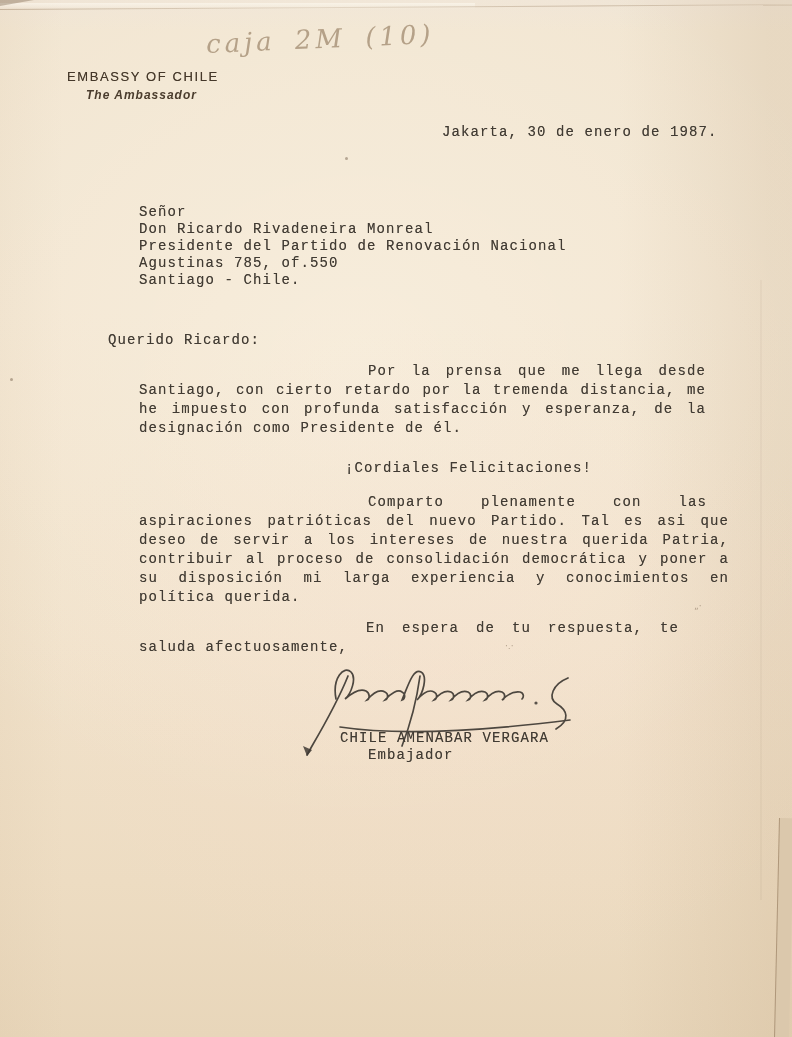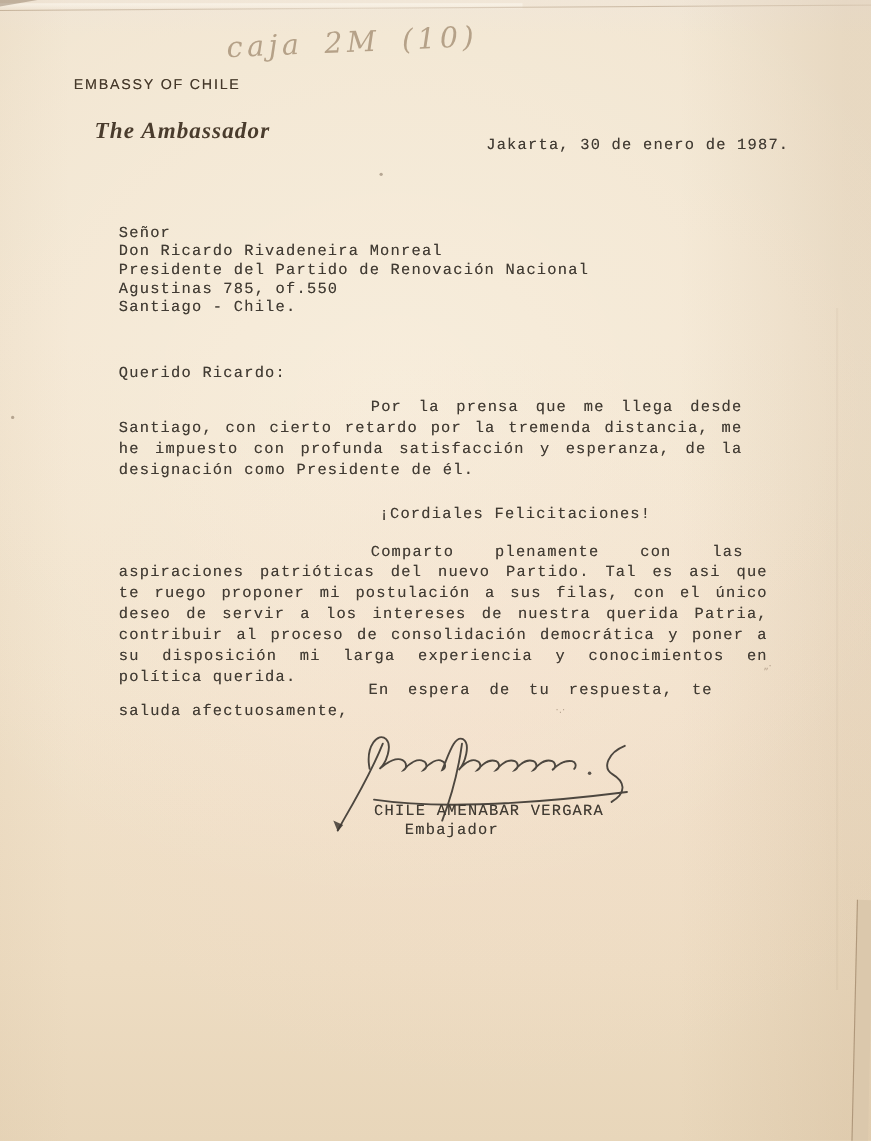--- a/index.html
+++ b/index.html
@@ -31,36 +31,36 @@
   .crease-v{position:absolute;left:760px;top:280px;width:2px;height:620px;
     background:rgba(120,95,70,0.05);}
   
   .typed{
     position:absolute;
     font-family:"Liberation Mono","DejaVu Sans Mono",monospace;
     font-size:14px;line-height:19px;letter-spacing:1.1px;
     color:#413b33;white-space:pre;
     text-shadow:0 0 0.5px rgba(65,59,51,0.55);
   }
-  .block{white-space:normal;}
+  .block{white-space:normal;margin-left:31px;}
   .block .ln{white-space:pre;}
   .jst{white-space:normal;text-align:justify;text-align-last:justify;}
   .ind{padding-left:229px;}
   .addr{line-height:17px;}
   
   .org{
     position:absolute;left:67px;top:69px;
     font-family:"Liberation Sans",sans-serif;font-weight:normal;
     font-size:13px;letter-spacing:1.6px;color:#45382a;
     text-shadow:0 0 0.5px rgba(69,56,42,0.6);
   }
   .office{
-    position:absolute;left:86px;top:106px;
-    font-family:Liberation Serif, serif;font-style:italic;font-weight:bold;
-    font-size:21px;letter-spacing:1px;color:#4a3c2d;
+    position:absolute;left:86px;top:88px;
+    font-family:Liberation Sans, sans-serif;font-style:italic;font-weight:bold;
+    font-size:12px;letter-spacing:1px;color:#4a3c2d;
   }
   
   .pencil{
     position:absolute;left:206px;top:24px;
     font-family:"DejaVu Serif",serif;font-style:italic;
     font-size:26px;letter-spacing:4px;word-spacing:7px;
     color:rgba(169,148,122,0.85);transform:rotate(-2.5deg);
     white-space:pre;
   }
   .sigblock .name{position:absolute;left:340px;top:729px;}
@@ -102,21 +102,20 @@
     <div class="ln jst">Santiago, con cierto retardo por la tremenda distancia, me</div>
     <div class="ln jst">he impuesto con profunda satisfacción y esperanza, de la</div>
     <div class="ln">designación como Presidente de él.</div>
   </div>
 
   <div class="typed" style="left:345px;top:459px;font-family:Liberation Mono, monospace;">¡Cordiales Felicitaciones!</div>
 
   <div class="typed block" style="left:108px;top:493px;width:590px;">
     <div class="ln jst ind" style="padding-right:22px;">Comparto plenamente con las</div>
     <div class="ln jst">aspiraciones patrióticas del nuevo Partido. Tal es asi que</div>
-    <div class="ln jst">te ruego proponer mi postulación a sus filas, con el único</div>
     <div class="ln jst">deseo de servir a los intereses de nuestra querida Patria,</div>
     <div class="ln jst">contribuir al proceso de consolidación democrática y poner a</div>
     <div class="ln jst">su disposición mi larga experiencia y conocimientos en</div>
     <div class="ln">política querida.</div>
   </div>
 
   <div class="typed block" style="left:108px;top:619px;width:540px;">
     <div class="ln jst" style="padding-left:227px;">En espera de tu respuesta, te</div>
     <div class="ln">saluda afectuosamente,</div>
   </div>

